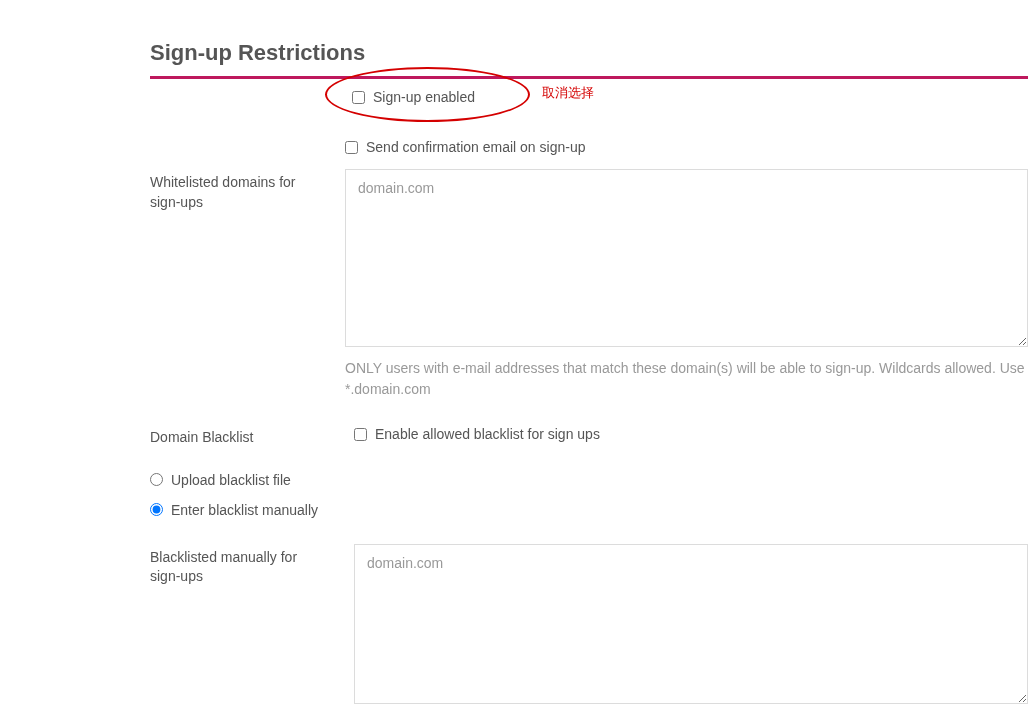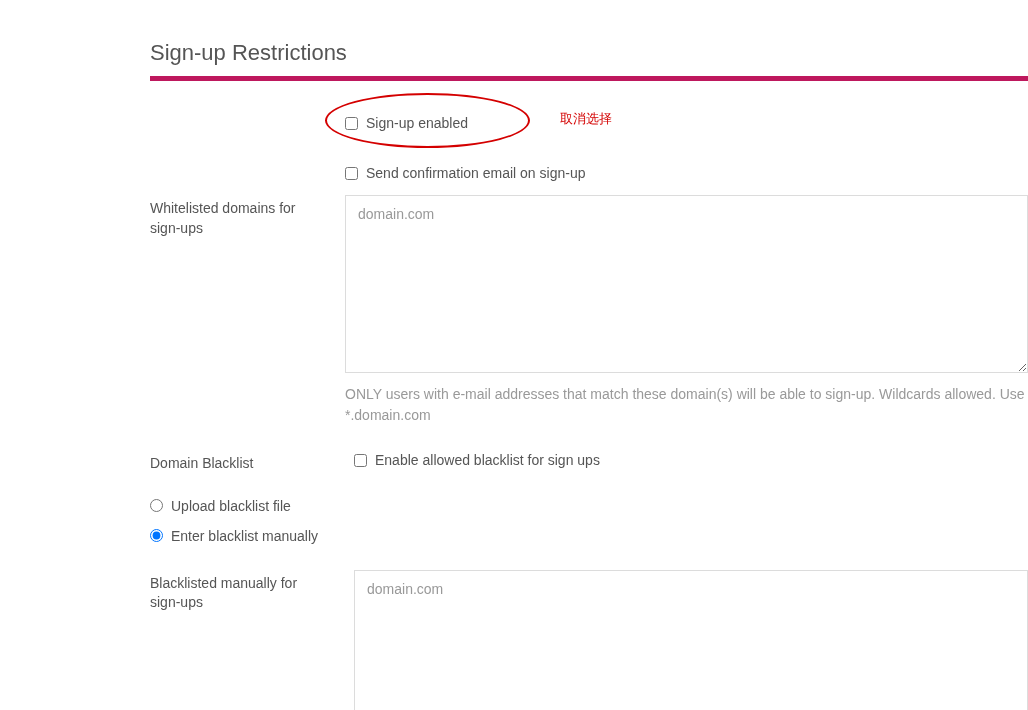--- a/index.html
+++ b/index.html
@@ -14,25 +14,25 @@
       background: #fff;
       padding: 0;
       width: 1028px;
     }
     .container {
       padding-left: 150px;
       padding-top: 40px;
     }
     .section-title {
       font-size: 22px;
-      font-weight: 400;
+      font-weight: 700;
       color: #555;
       padding-bottom: 10px;
-      border-bottom: 5px solid #be185d;
-      margin-bottom: 32px;
+      border-bottom: 3px solid #be185d;
+      margin-bottom: 8px;
       width: 100%;
     }
     .form-row {
       display: flex;
       align-items: flex-start;
       margin-bottom: 12px;
       position: relative;
     }
     .label-col {
       width: 195px;
@@ -99,30 +99,30 @@
       height: 18px;
     }
     .mt-24 { margin-top: 24px; gap: 9px; }
   </style>
 </head>
 <body>
 
 <div class="container">
   <h2 class="section-title">Sign-up Restrictions</h2>
 
-  <div class="form-row" style="position:relative;">
+  <div class="form-row" style="position:relative;gap:7px;">
     <div class="label-col"></div>
     <div class="input-col">
       <label class="checkbox-wrap">
         <input type="checkbox" style="">
         <span>Sign-up enabled</span>
       </label>
     </div>
     <div class="ellipse-annotation" style="left:175px; top:-20px; width:205px; height:55px;"></div>
-    <div class="red-label" style="left:410px; top:-3px;">取消选择</div>
+    <div class="red-label" style="left:392px; top:-3px;">取消选择</div>
   </div>
 
   <div class="spacer-medium"></div>
 
   <div class="form-row">
     <div class="label-col"></div>
     <div class="input-col">
       <label class="checkbox-wrap">
         <input type="checkbox" style="">
         <span>Send confirmation email on sign-up</span>

